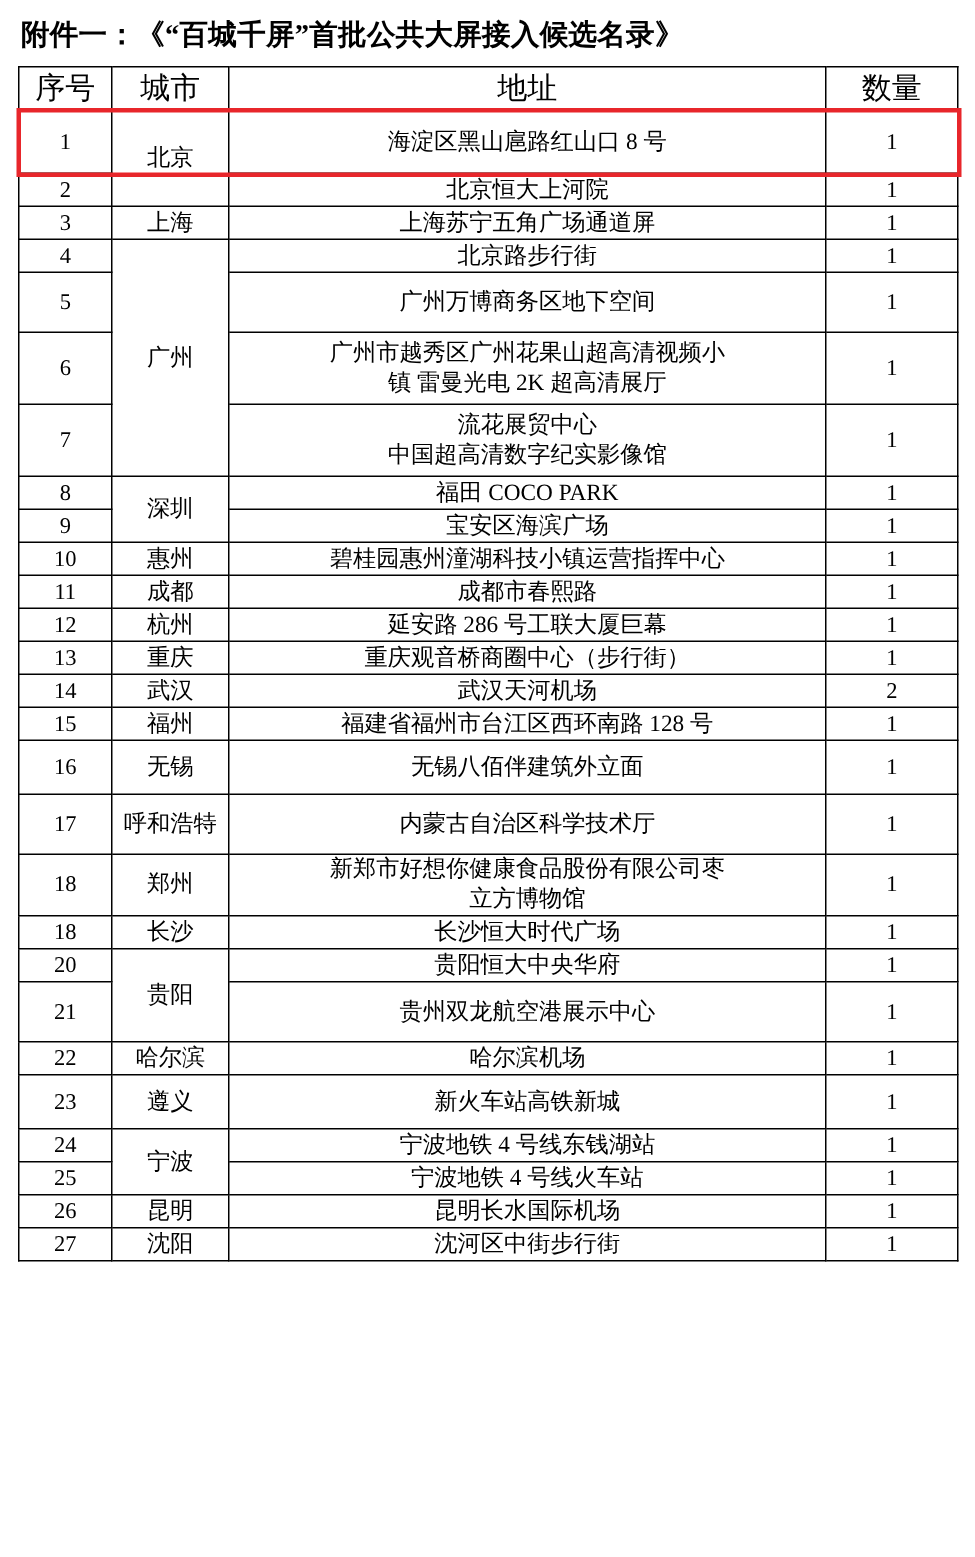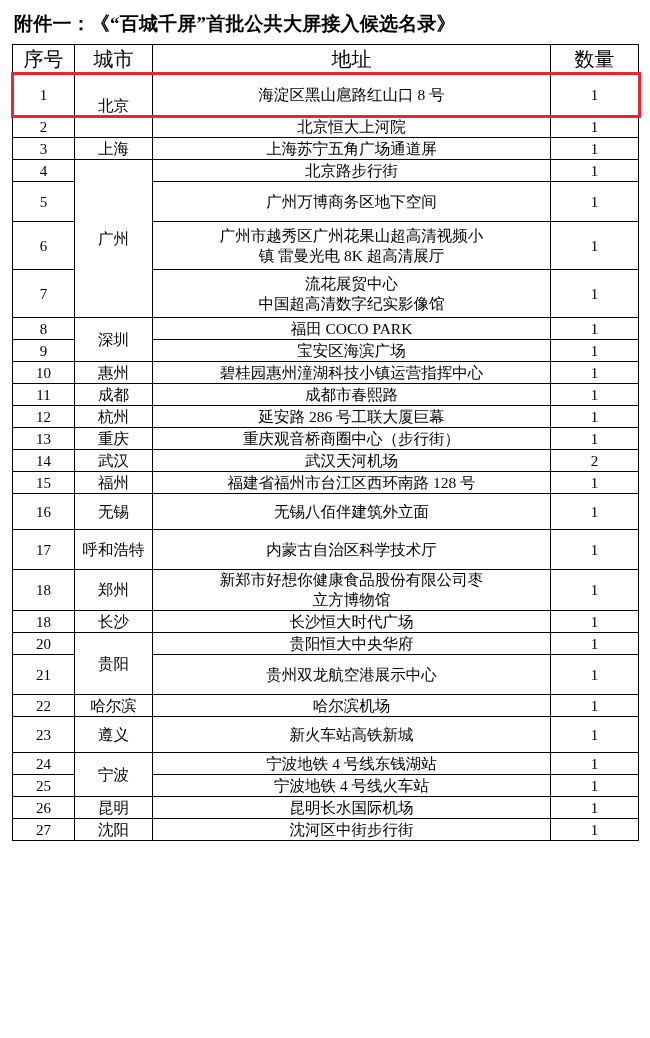--- a/index.html
+++ b/index.html
@@ -53,20 +53,21 @@
   col.c-qty    { width: 88px; }
 
   td.addr {
     font-size: 15.5px;
   }
   td.no, td.qty {
     font-size: 15px;
   }
   td.city {
     font-size: 15.5px;
+    font-family: Liberation Mono, monospace;
   }
   .addr .l2 {
     display: block;
   }
   
   #highlight {
     position: absolute;
     left: 11px;
     top: 76px;
     width: 628px;
@@ -122,21 +123,21 @@
           <td class="addr"><span>北京路步行街</span></td>
           <td class="qty">1</td>
         </tr>
         <tr style="height: 40px;">
           <td class="no">5</td>
           <td class="addr"><span>广州万博商务区地下空间</span></td>
           <td class="qty">1</td>
         </tr>
         <tr style="height: 48px;">
           <td class="no">6</td>
-          <td class="addr"><span>广州市越秀区广州花果山超高清视频小</span><span class="l2">镇 雷曼光电 8K 超高清展厅</span></td>
+          <td class="addr"><span>广州市越秀区广州花果山超高清视频小</span><span class="l2">镇 雷曼光电 2K 超高清展厅</span></td>
           <td class="qty">1</td>
         </tr>
         <tr style="height: 48px;">
           <td class="no">7</td>
           <td class="addr"><span>流花展贸中心</span><span class="l2">中国超高清数字纪实影像馆</span></td>
           <td class="qty">1</td>
         </tr>
         <tr style="height: 22px;">
           <td class="no">8</td>
           <td class="city" rowspan="2">深圳</td>

